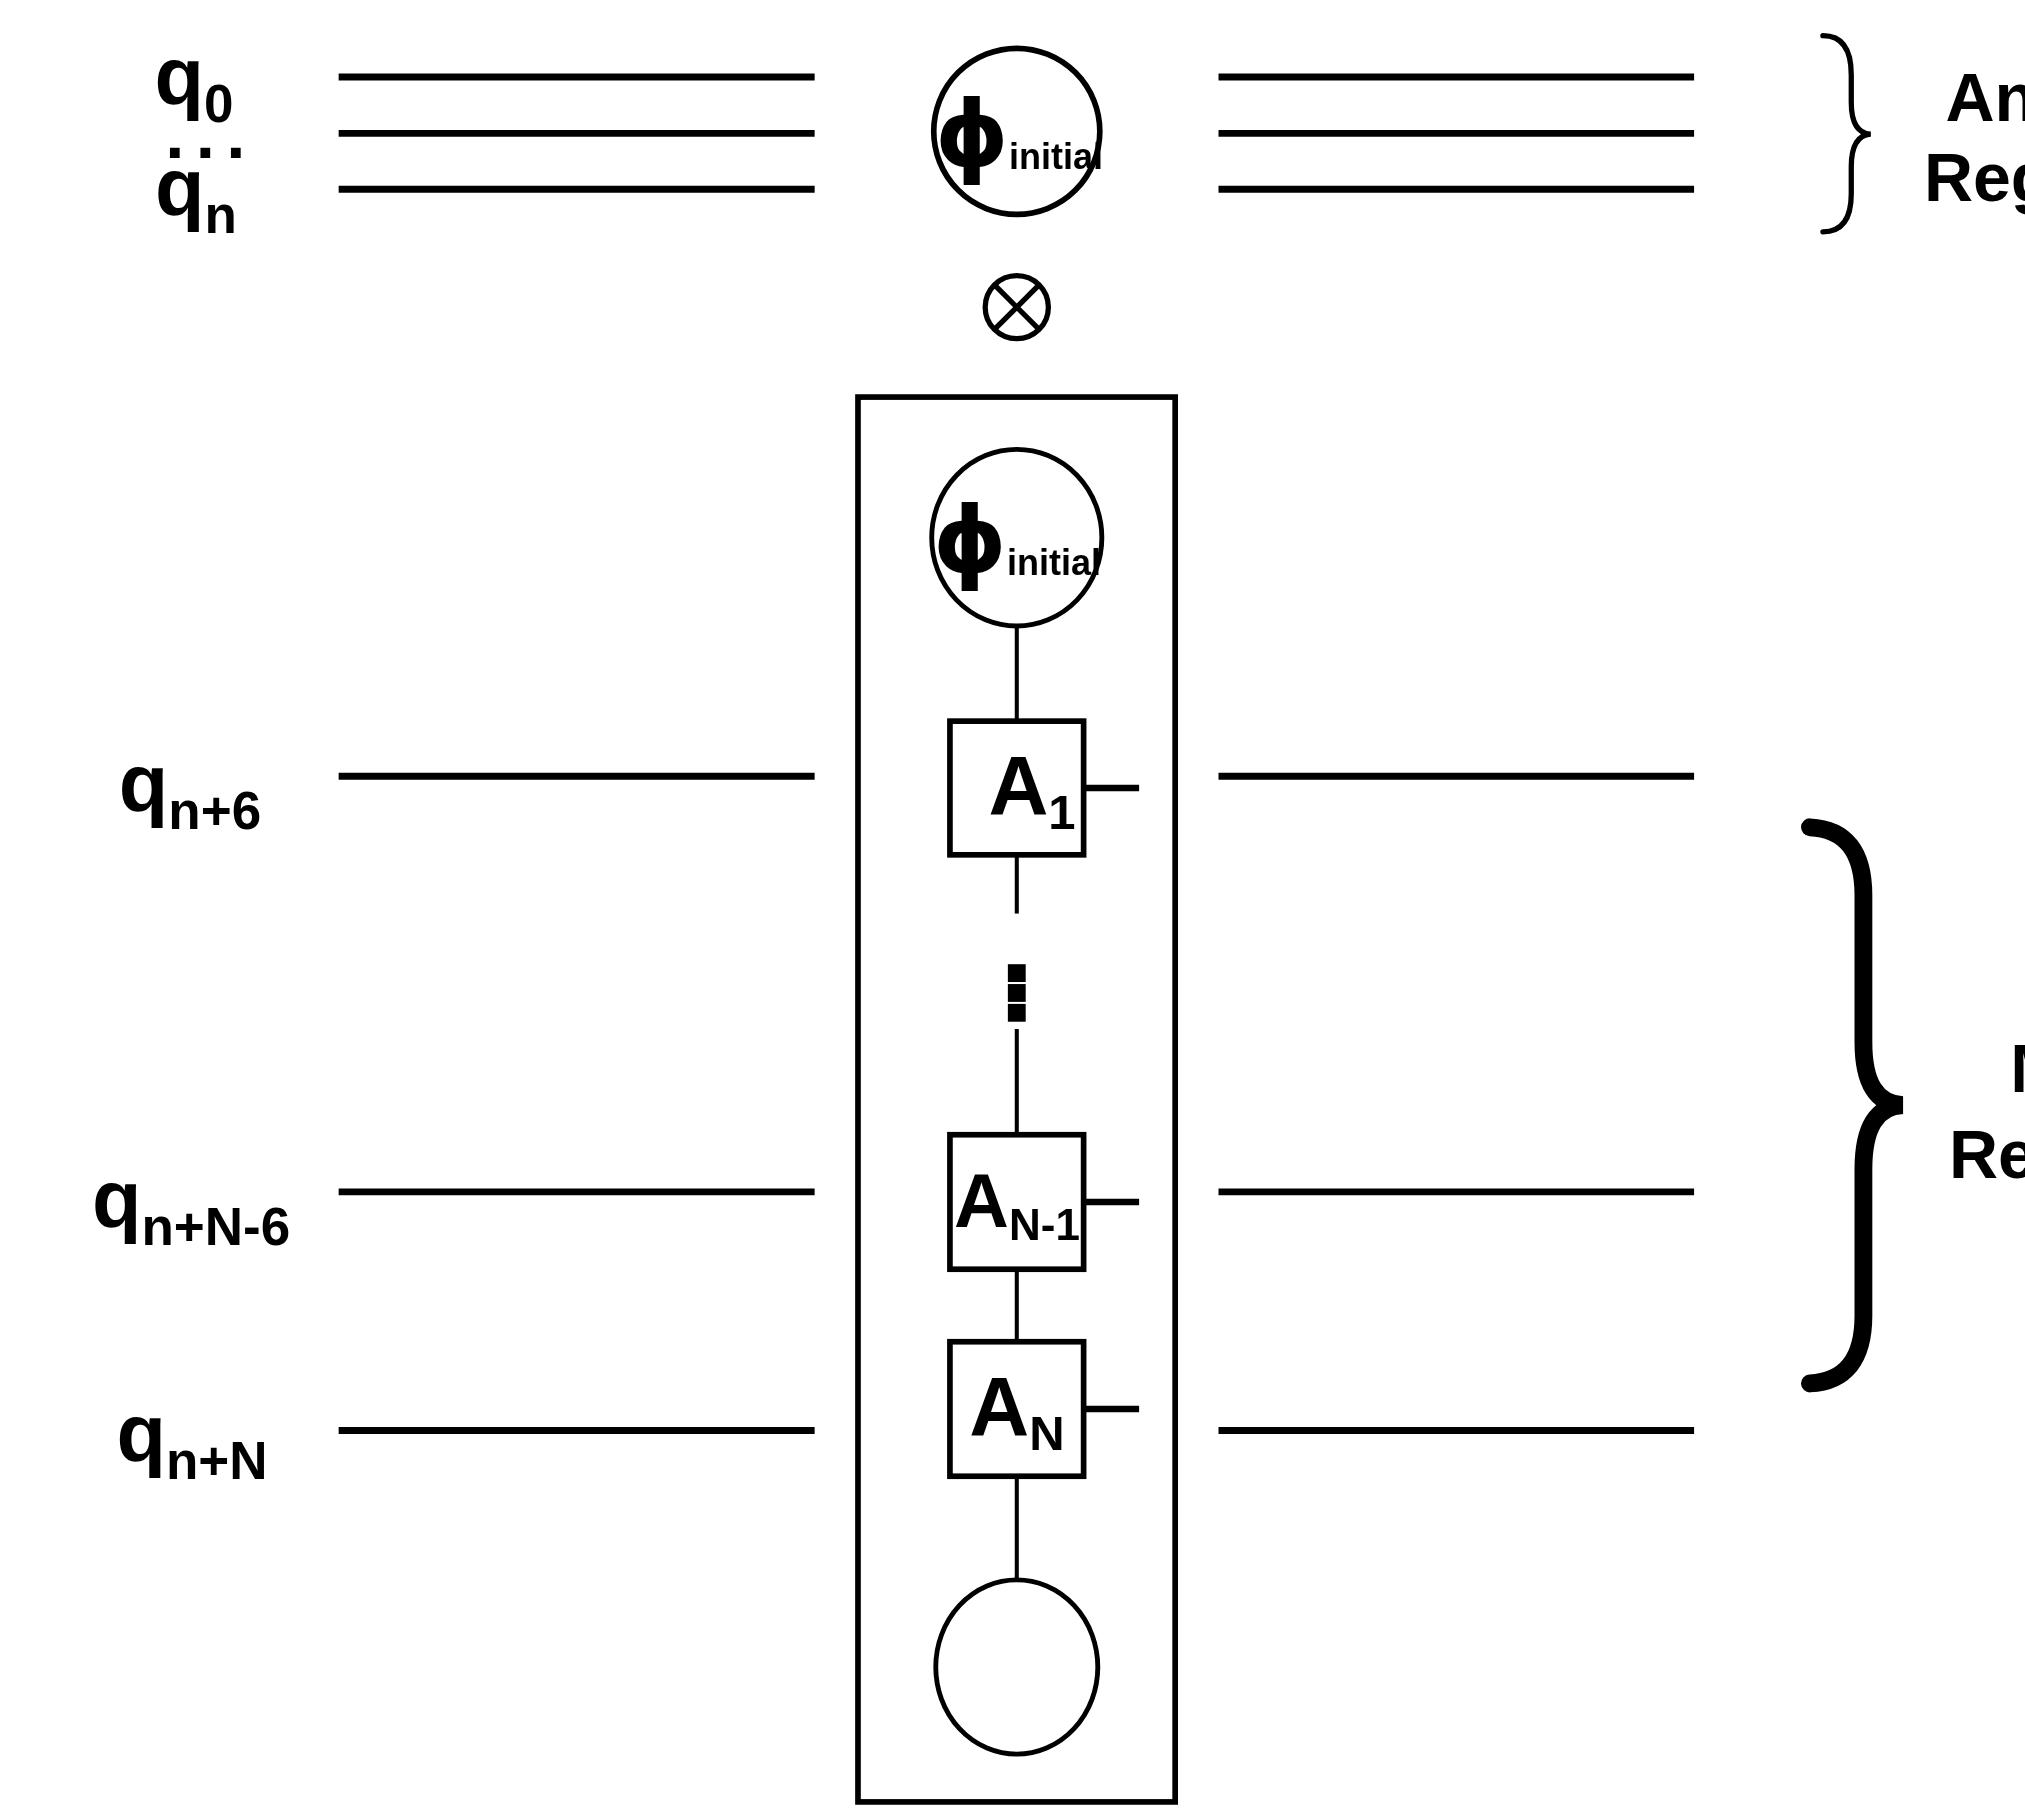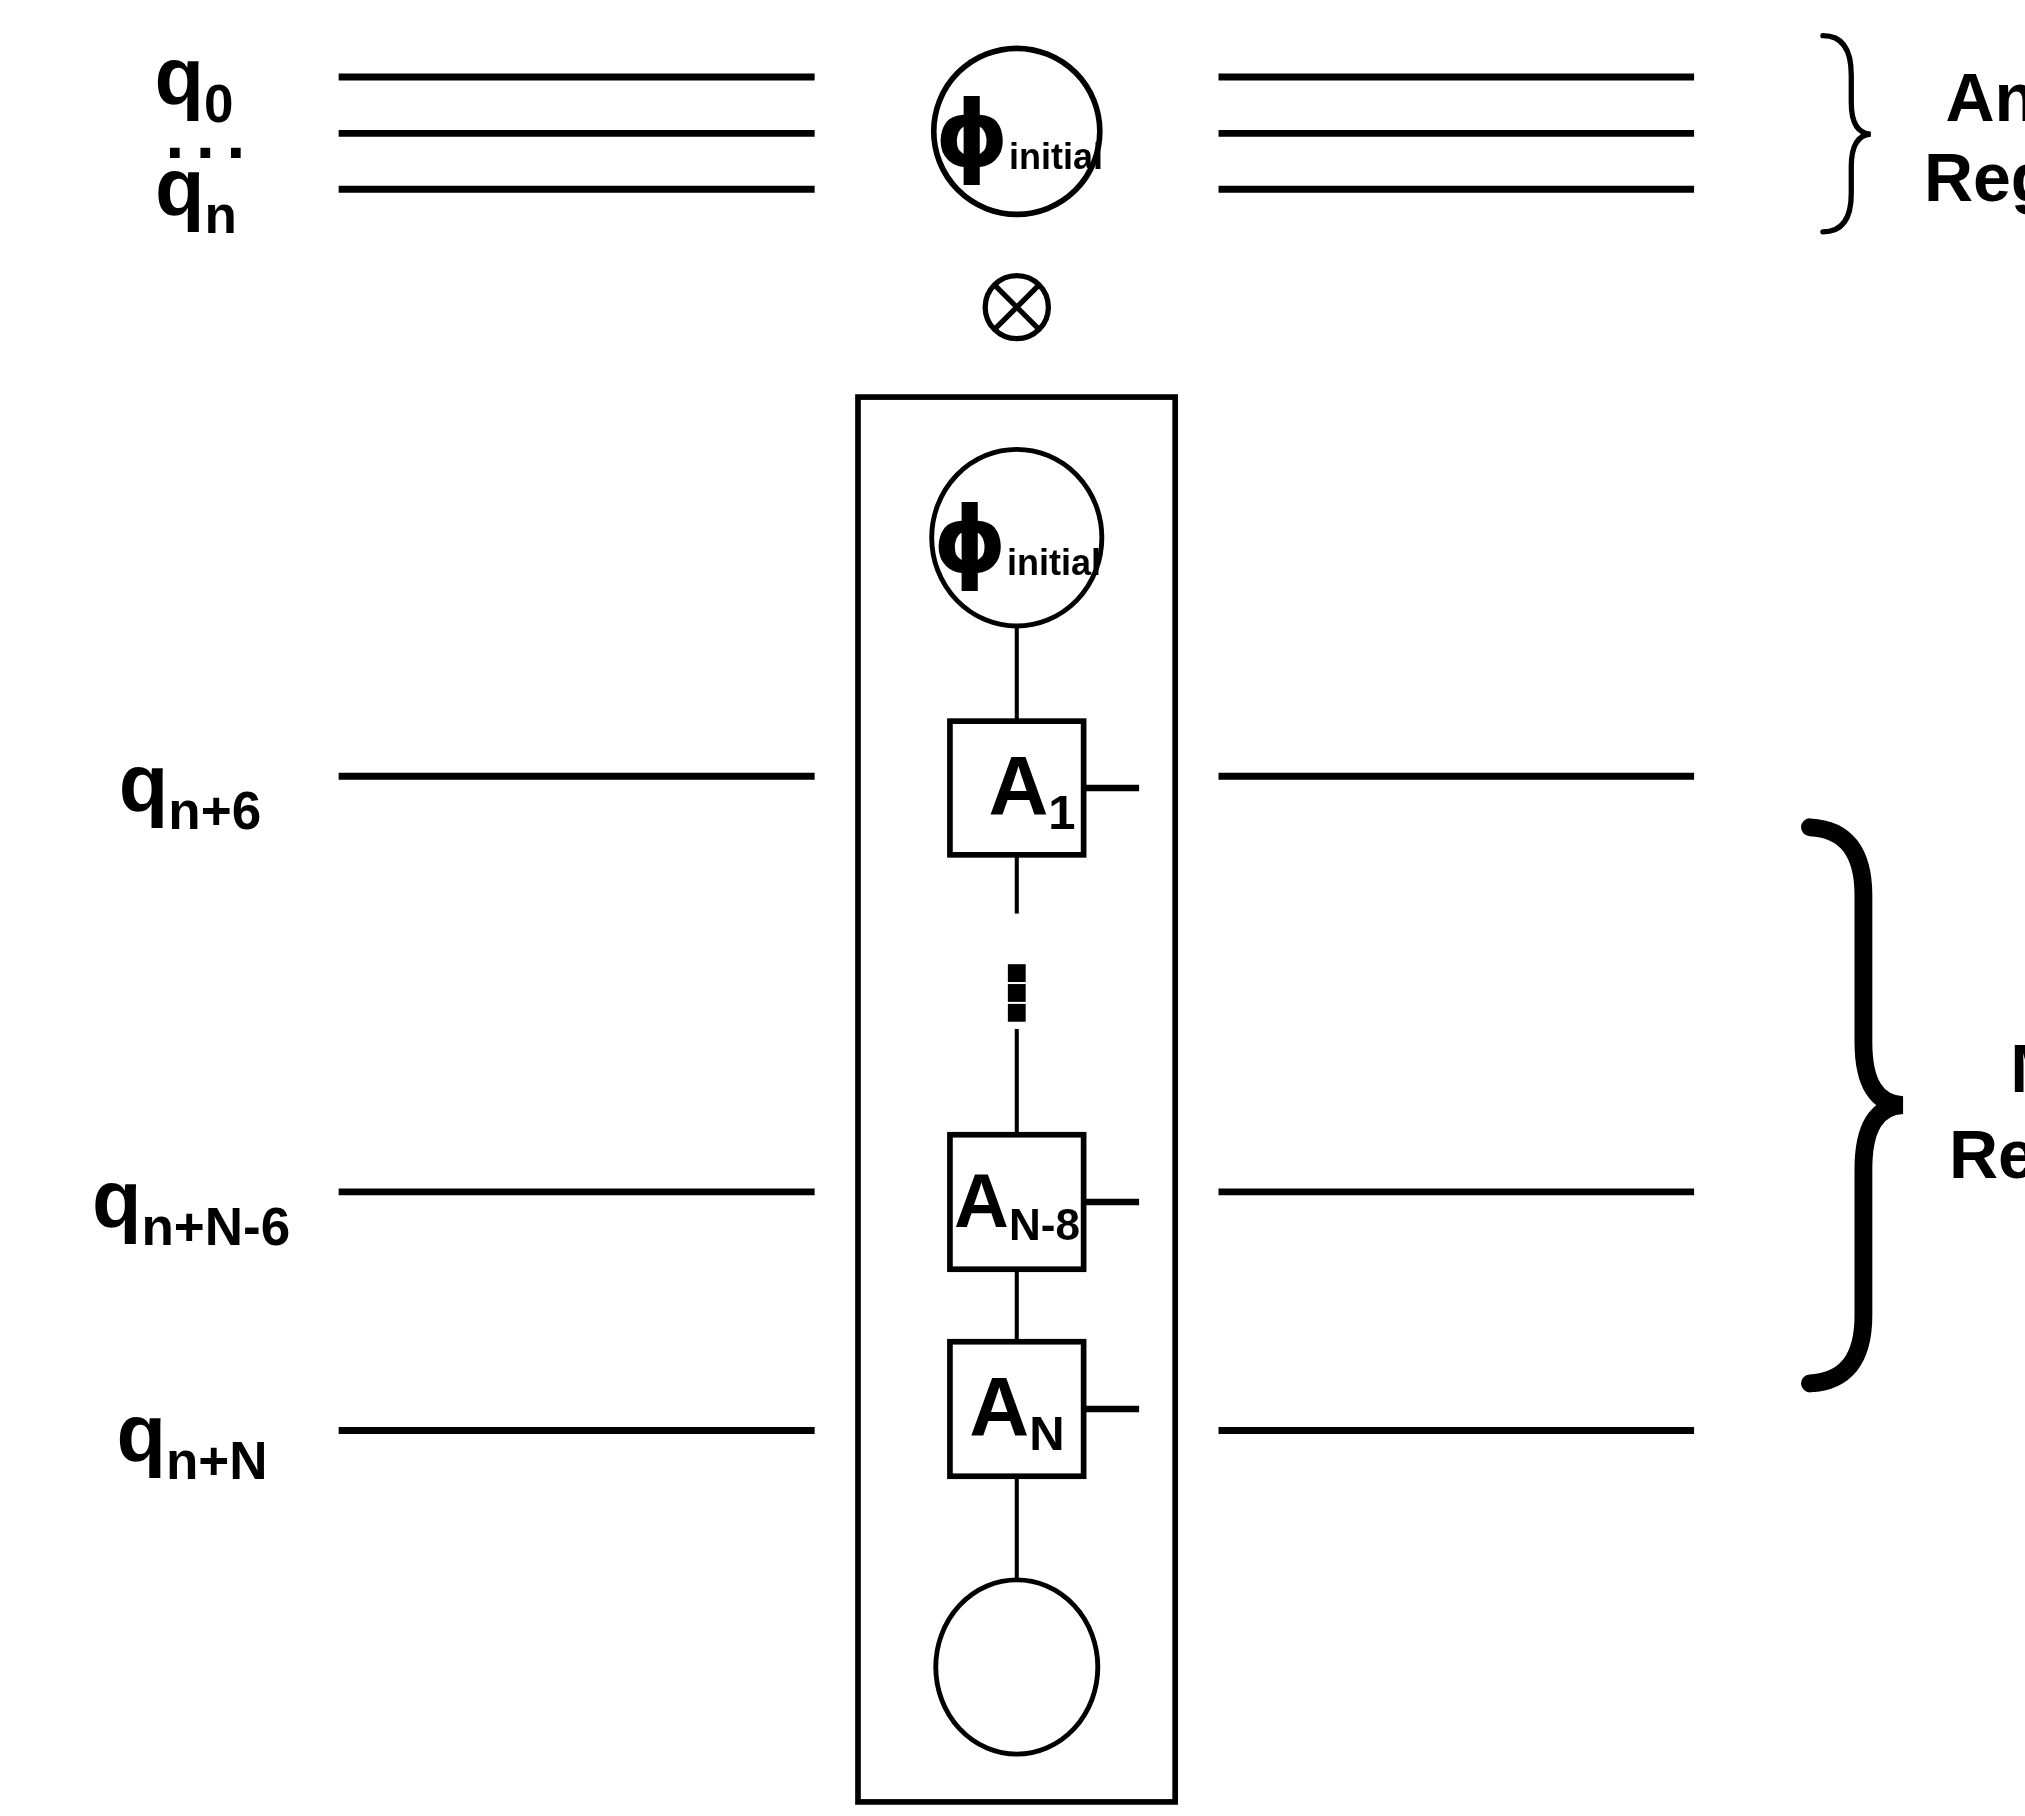--- a/index.html
+++ b/index.html
@@ -144,21 +144,21 @@
     <span class="base">ϕ</span><span class="sub">initial</span>
   </div>
   <div class="lbl phi-lbl" style="left:1017px; top:540px;">
     <span class="base">ϕ</span><span class="sub">initial</span>
   </div>
 
   <div class="lbl a-lbl" style="left:1017px; top:791px;margin-left:15px;">
     <span class="base">A</span><span class="sub">1</span>
   </div>
   <div class="lbl a-lbl tight" style="left:1017px; top:1205px;">
-    <span class="base">A</span><span class="sub">N-8</span>
+    <span class="base">A</span><span class="sub">N-1</span>
   </div>
   <div class="lbl a-lbl" style="left:1017px; top:1412px;">
     <span class="base">A</span><span class="sub">N</span>
   </div>
 
   <div class="lbl reg-lbl" style="left:2057px; top:97px;">Ancilla</div>
   <div class="lbl reg-lbl" style="left:2060px; top:177px;">Register</div>
   <div class="lbl reg-lbl" style="left:2084px; top:1068px;">MPS</div>
   <div class="lbl reg-lbl" style="left:2085px; top:1154px;">Register</div>
 

